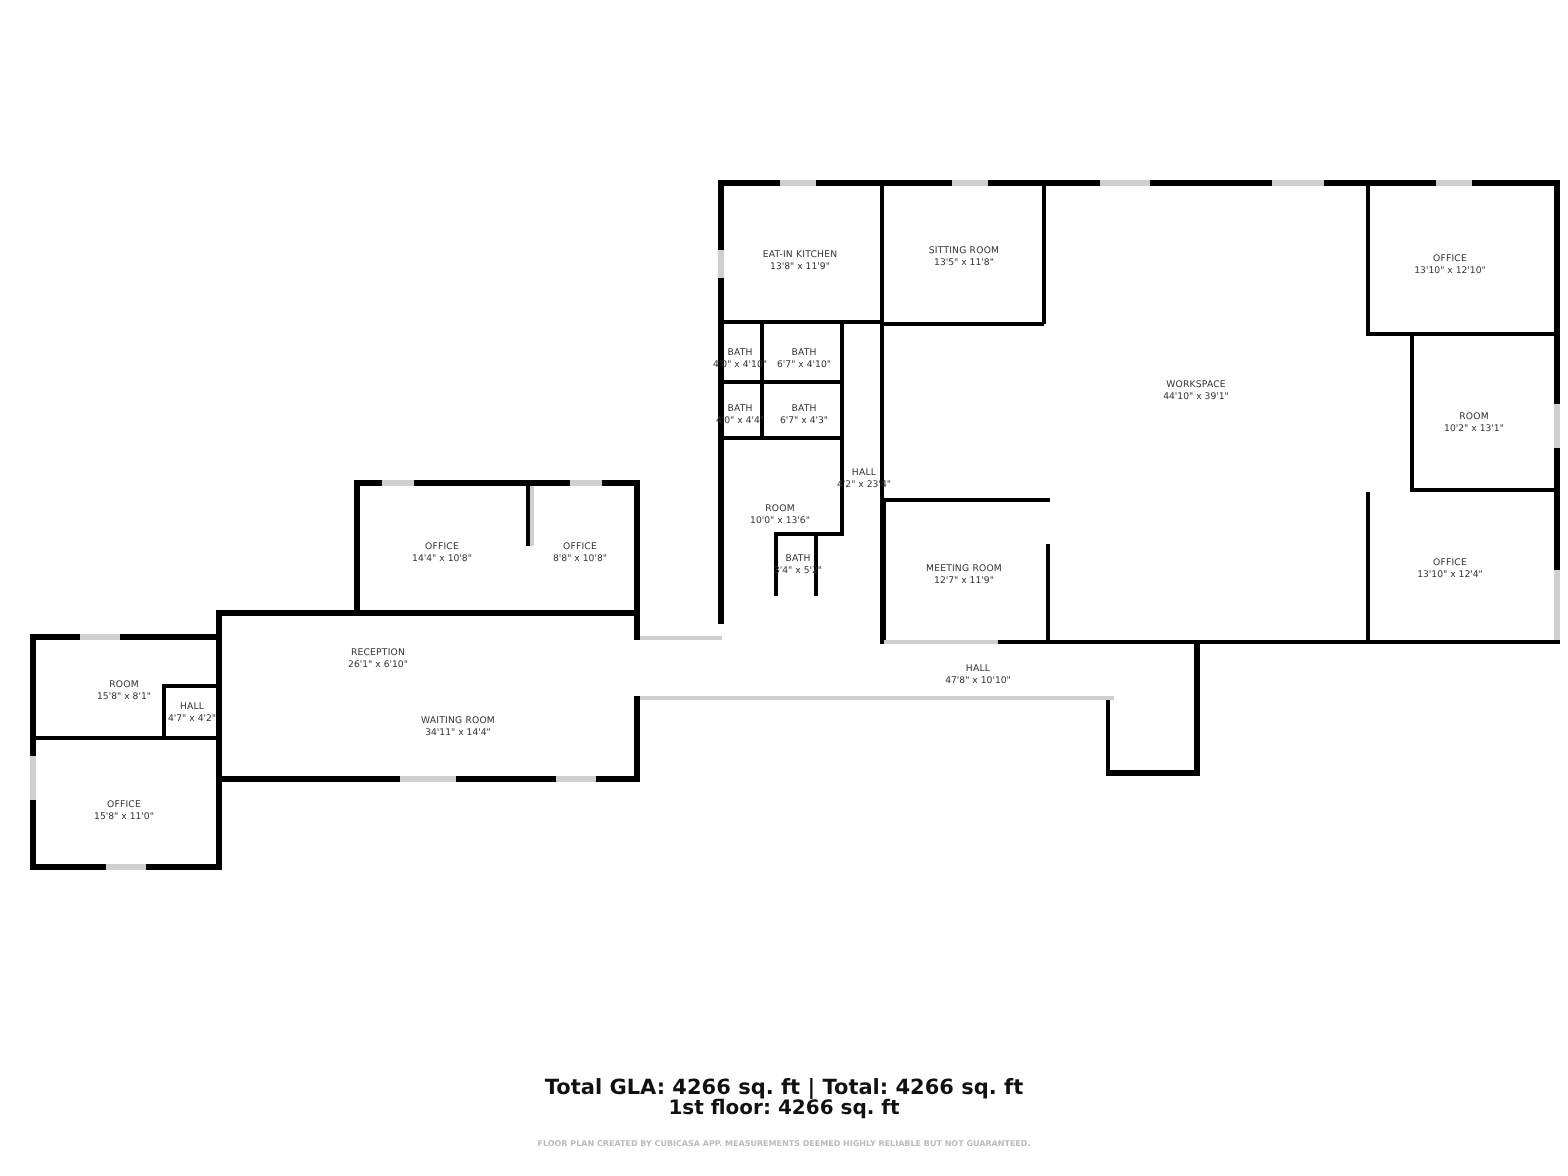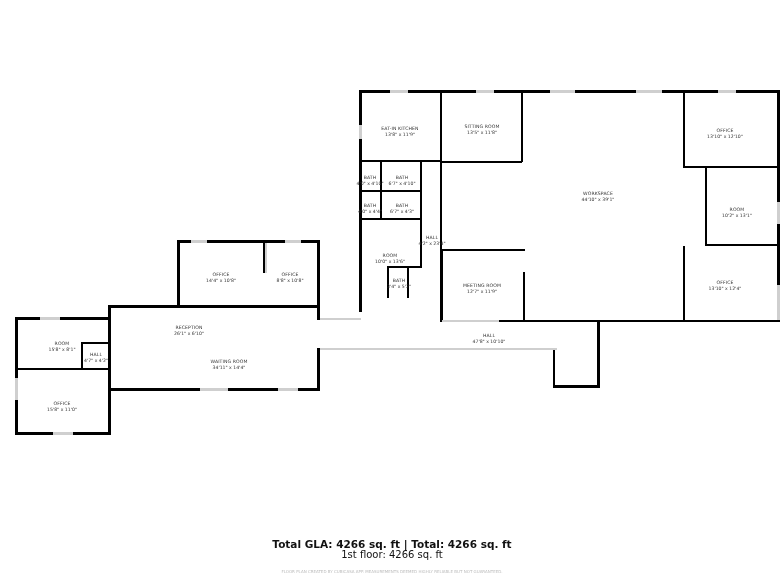--- a/index.html
+++ b/index.html
@@ -1,21 +1,21 @@
 <!DOCTYPE html>
 <html><head>
   <meta charset="utf-8">
   <style>
     html, body { margin: 0; padding: 0; background: #ffffff; }
     body { width: 784px; height: 588px; position: relative; overflow: hidden; font-family: "DejaVu Sans", sans-serif; }
     #plan { position: absolute; left: 0; top: 0; }
     .room-label { position: absolute; transform: translate(-50%, -50%); text-align: center; color: #333; white-space: nowrap; pointer-events: none; }
     .room-name { font-size: 4.6px; letter-spacing: 0.1px; text-transform: uppercase; }
     .room-dim { font-size: 4.6px; margin-top: 1px; }
-    .footer { position: absolute; left: 0; width: 784px; text-align: center; color: #111; }
+    .footer { position: absolute; left: 0; width: 784px; text-align: center; color: #111; font-weight: bold; }
     .totals { top: 538px; font-size: 10.5px; font-weight: bold; }
     .floor { top: 549px; font-size: 10px; }
     .disclaimer { top: 569px; font-size: 4px; color: #bbb; text-transform: uppercase; }
   </style>
 </head>
 <body>
 
 <svg id="plan" width="784" height="588" viewBox="0 0 784 588">
   <g fill="#000">
 

